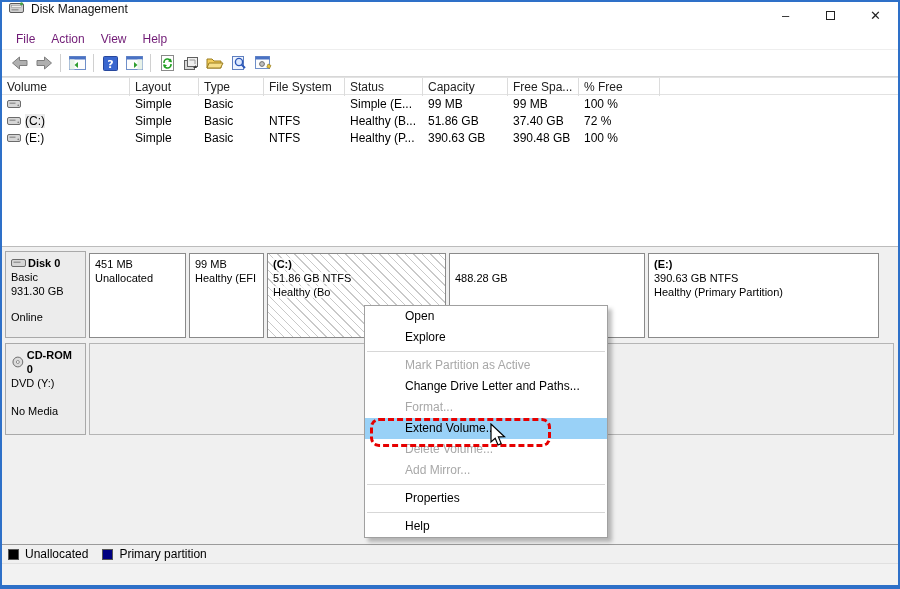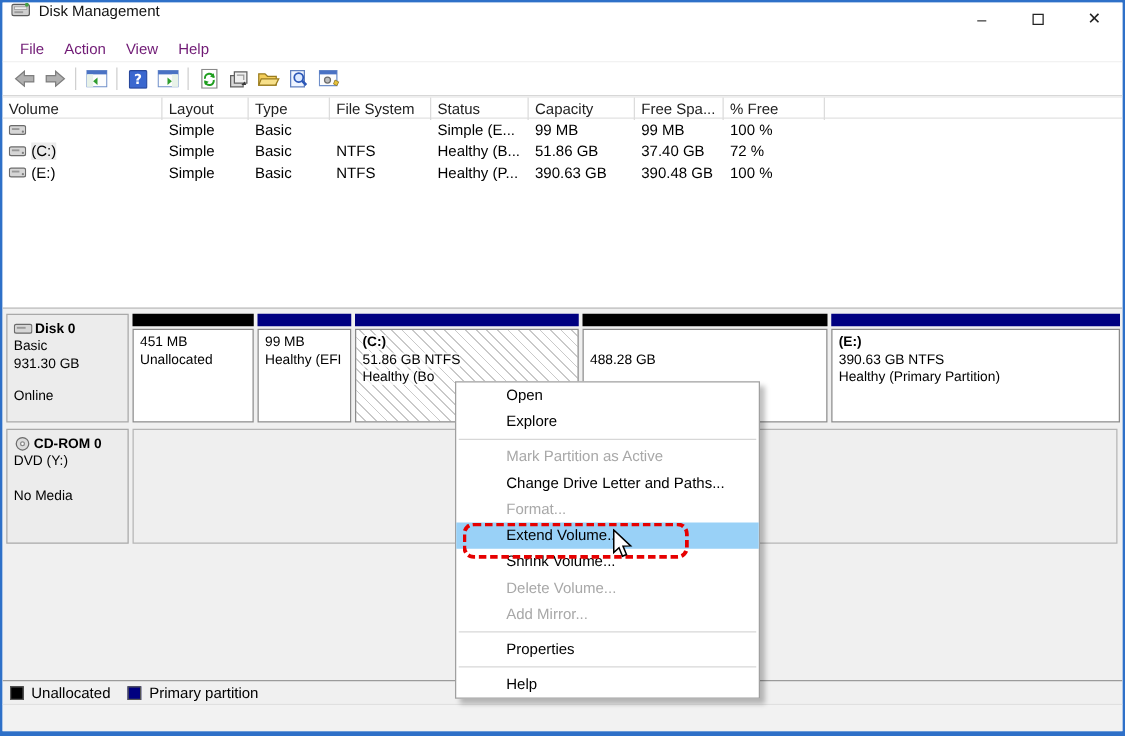--- a/index.html
+++ b/index.html
@@ -33,25 +33,25 @@
   .vhead .hc{height:18px;display:flex;align-items:center;padding-left:5px;
     border-right:1px solid #dcdcdc;color:#222;}
   .vrow{height:17px;}
   .vrow .c{padding-left:5px;display:flex;align-items:center;gap:4px;overflow:hidden;white-space:nowrap;}
   .col-volume{width:128px}.col-layout{width:69px}.col-type{width:65px}.col-fs{width:81px}
   .col-status{width:78px}.col-capacity{width:85px}.col-free{width:71px}.col-pct{width:81px}
   .col-fill{flex:1;border-right:none !important;}
   
   .graphpane{flex:1;background:#f0f0f0;border-top:1px solid #bcbcbc;padding:4px 4px 0 3px;position:relative;}
   .diskrow{display:flex;height:87px;margin-bottom:5px;}
-  .disklabel{width:98px;flex:0 0 auto;border:1px solid #a9a9a9;background:#ececec;
+  .disklabel{width:81px;flex:0 0 auto;border:1px solid #a9a9a9;background:#ececec;
     padding:4px 5px;font-size:11px;line-height:14px;margin-right:3px;}
   .disklabel .dname{font-weight:bold;display:flex;align-items:center;gap:2px;}
   .parts{display:flex;flex:1;}
-  .part{display:flex;flex-direction:column;margin-right:3px;flex:0 0 auto;}
+  .part{display:flex;flex-direction:row;margin-right:3px;flex:0 0 auto;}
   .part .bar{height:10px;flex:0 0 auto;}
   .bar.unallocated{background:#000000;}
   .bar.primary{background:#000080;}
   .part .pbody{flex:1;margin-top:2px;border:1px solid #8a8a8a;background:#fff;
     padding:3px 5px;font-size:11px;line-height:14px;overflow:hidden;white-space:nowrap;}
   .part.selected .pbody{
     background-image:repeating-linear-gradient(45deg,#ffffff 0 5px,#c9c9c9 5px 6px);}
   .part.selected .pbody span{background:rgba(255,255,255,0.75);}
   .pname{font-weight:bold;}
   .w1{width:97px}.w2{width:75px}.w3{width:179px}.w4{width:196px}.w5{width:231px;margin-right:0;}
@@ -332,21 +332,20 @@
   <div class="statusbar"></div>
 
   <div class="ctxmenu">
     <div class="mi">Open</div>
     <div class="mi">Explore</div>
     <div class="msep"></div>
     <div class="mi disabled">Mark Partition as Active</div>
     <div class="mi">Change Drive Letter and Paths...</div>
     <div class="mi disabled">Format...</div>
     <div class="mi highlight">Extend Volume...</div>
-    <div class="mi">Shrink Volume...</div>
     <div class="mi disabled">Delete Volume...</div>
     <div class="mi disabled">Add Mirror...</div>
     <div class="msep"></div>
     <div class="mi">Properties</div>
     <div class="msep"></div>
     <div class="mi">Help</div>
     <div class="dashbox"></div>
   </div>
 
   <div class="cursor">

